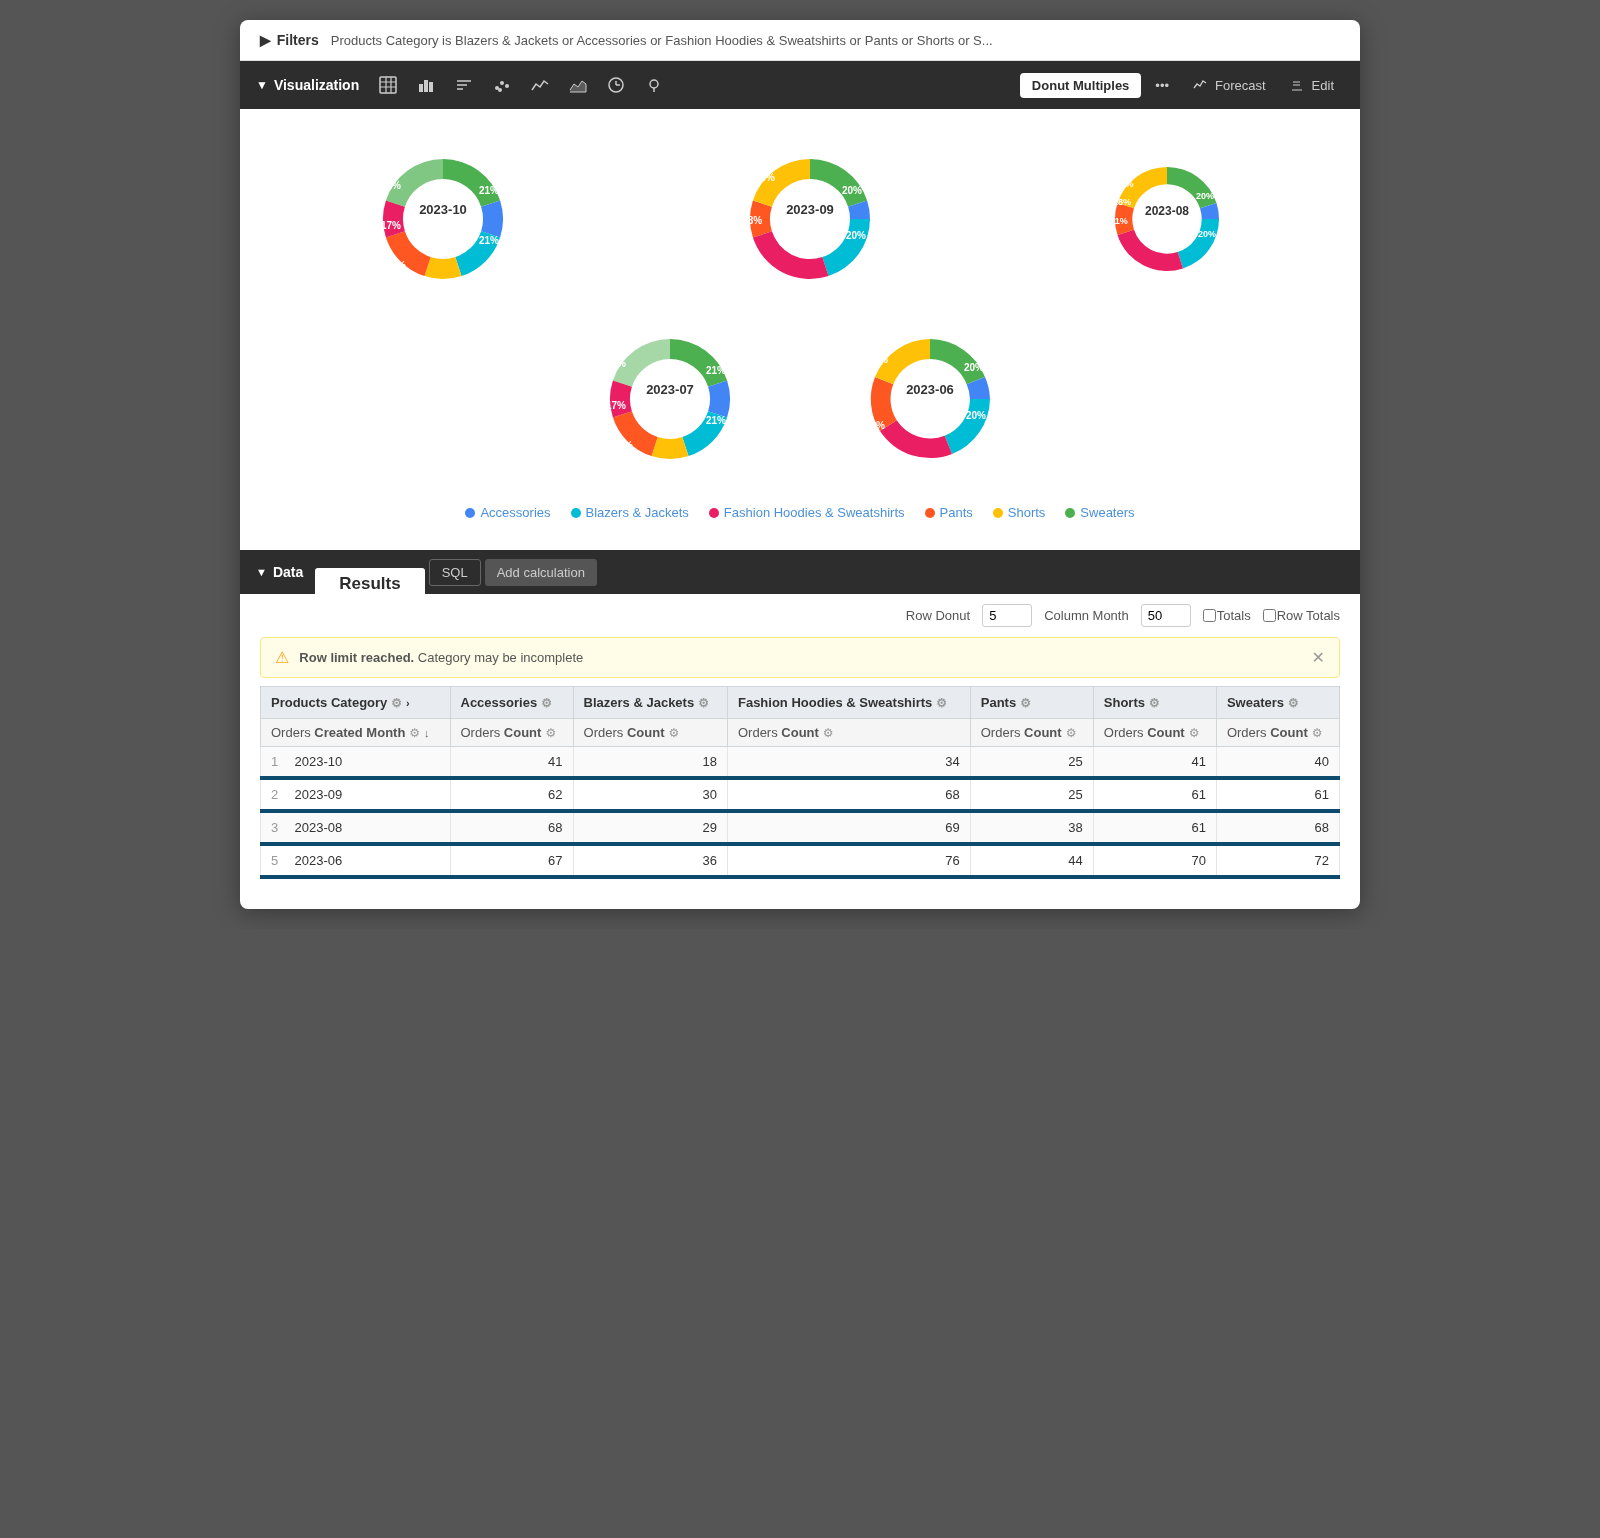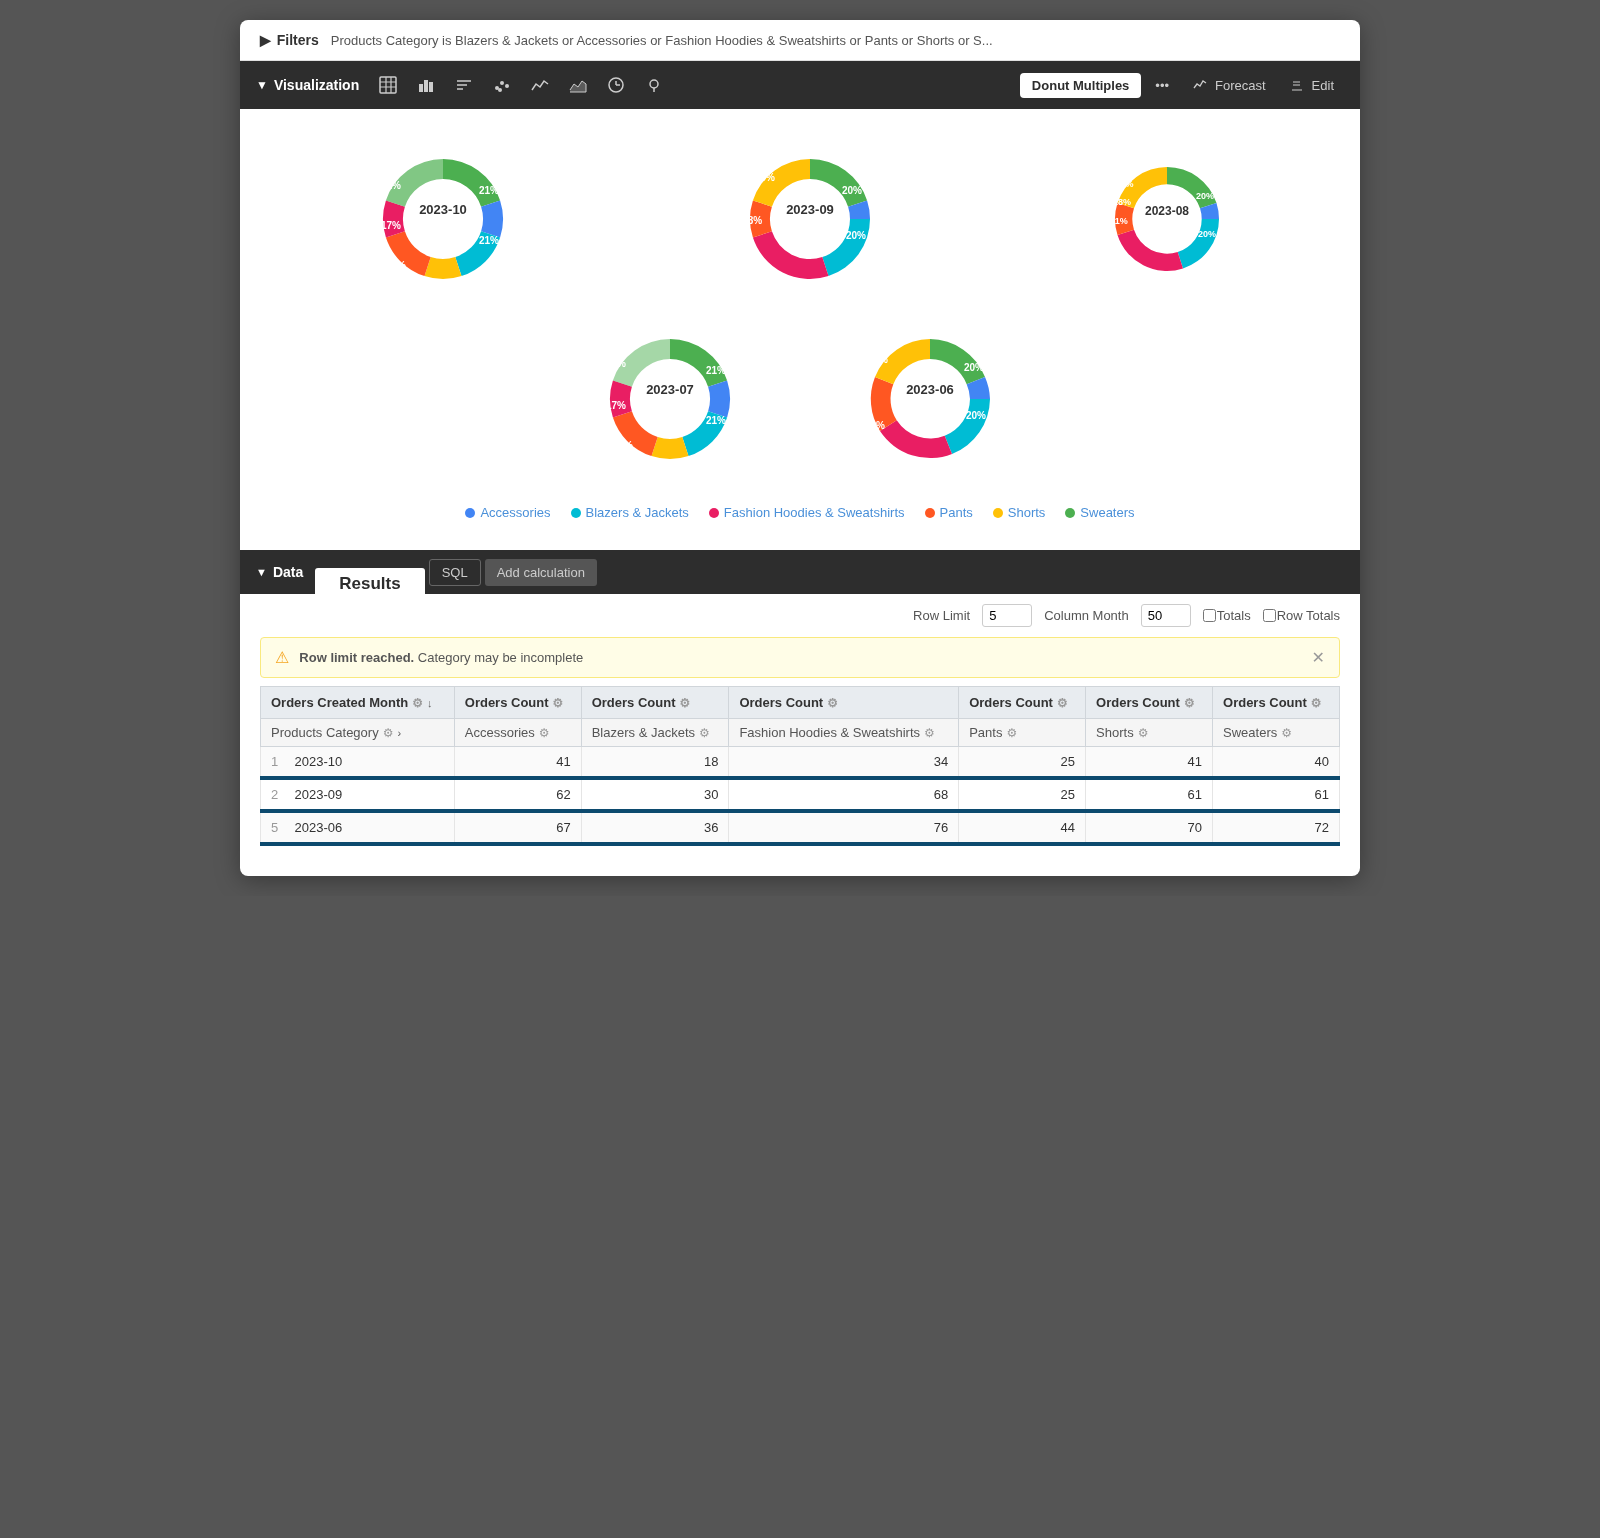--- a/index.html
+++ b/index.html
@@ -591,21 +591,21 @@
     </button>
     <button class="data-tab-sql">
       <span>SQL</span>
     </button>
     <button class="data-tab-calc">
       <span>Add calculation</span>
     </button>
   </div>
 
   <div class="results-controls">
-    <label>Row Limit</label>
+    <label>Row Donut</label>
     <input type="text" value="5" style="">
     <label>Column Month</label>
     <input type="text" value="50" style="">
     <div class="checkbox-group">
       <input type="checkbox" id="totals-cb" style="">
       <label for="totals-cb">Totals</label>
     </div>
     <div class="checkbox-group">
       <input type="checkbox" id="row-totals-cb" style="">
       <label for="row-totals-cb">Row Totals</label>
@@ -620,103 +620,103 @@
     </span>
     <button class="close-btn">✕</button>
   </div>
 
   <div class="table-container">
     <table>
       <thead>
         <tr>
           <th>
             <div class="col-header-inner">
-              <span>Orders <strong>Created Month</strong></span>
-              <span class="gear-icon">⚙</span>
-              <span class="sort-icon">↓</span>
-            </div>
-          </th>
-          <th>
-            <div class="col-header-inner">
-              <span>Orders <strong>Count</strong></span>
-              <span class="gear-icon">⚙</span>
-            </div>
-          </th>
-          <th>
-            <div class="col-header-inner">
-              <span>Orders <strong>Count</strong></span>
-              <span class="gear-icon">⚙</span>
-            </div>
-          </th>
-          <th>
-            <div class="col-header-inner">
-              <span>Orders <strong>Count</strong></span>
-              <span class="gear-icon">⚙</span>
-            </div>
-          </th>
-          <th>
-            <div class="col-header-inner">
-              <span>Orders <strong>Count</strong></span>
-              <span class="gear-icon">⚙</span>
-            </div>
-          </th>
-          <th>
-            <div class="col-header-inner">
-              <span>Orders <strong>Count</strong></span>
-              <span class="gear-icon">⚙</span>
-            </div>
-          </th>
-          <th>
-            <div class="col-header-inner">
-              <span>Orders <strong>Count</strong></span>
+              <span>Products Category</span>
+              <span class="gear-icon">⚙</span>
+              <span class="chevron-right">›</span>
+            </div>
+          </th>
+          <th>
+            <div class="col-header-inner">
+              <span>Accessories</span>
+              <span class="gear-icon">⚙</span>
+            </div>
+          </th>
+          <th>
+            <div class="col-header-inner">
+              <span>Blazers &amp; Jackets</span>
+              <span class="gear-icon">⚙</span>
+            </div>
+          </th>
+          <th>
+            <div class="col-header-inner">
+              <span>Fashion Hoodies &amp; Sweatshirts</span>
+              <span class="gear-icon">⚙</span>
+            </div>
+          </th>
+          <th>
+            <div class="col-header-inner">
+              <span>Pants</span>
+              <span class="gear-icon">⚙</span>
+            </div>
+          </th>
+          <th>
+            <div class="col-header-inner">
+              <span>Shorts</span>
+              <span class="gear-icon">⚙</span>
+            </div>
+          </th>
+          <th>
+            <div class="col-header-inner">
+              <span>Sweaters</span>
               <span class="gear-icon">⚙</span>
             </div>
           </th>
         </tr>
         <tr>
           <th>
             <div class="col-header-inner">
-              <span>Products Category</span>
-              <span class="gear-icon">⚙</span>
-              <span class="chevron-right">›</span>
-            </div>
-          </th>
-          <th>
-            <div class="col-header-inner">
-              <span>Accessories</span>
-              <span class="gear-icon">⚙</span>
-            </div>
-          </th>
-          <th>
-            <div class="col-header-inner">
-              <span>Blazers &amp; Jackets</span>
-              <span class="gear-icon">⚙</span>
-            </div>
-          </th>
-          <th>
-            <div class="col-header-inner">
-              <span>Fashion Hoodies &amp; Sweatshirts</span>
-              <span class="gear-icon">⚙</span>
-            </div>
-          </th>
-          <th>
-            <div class="col-header-inner">
-              <span>Pants</span>
-              <span class="gear-icon">⚙</span>
-            </div>
-          </th>
-          <th>
-            <div class="col-header-inner">
-              <span>Shorts</span>
-              <span class="gear-icon">⚙</span>
-            </div>
-          </th>
-          <th>
-            <div class="col-header-inner">
-              <span>Sweaters</span>
+              <span>Orders <strong>Created Month</strong></span>
+              <span class="gear-icon">⚙</span>
+              <span class="sort-icon">↓</span>
+            </div>
+          </th>
+          <th>
+            <div class="col-header-inner">
+              <span>Orders <strong>Count</strong></span>
+              <span class="gear-icon">⚙</span>
+            </div>
+          </th>
+          <th>
+            <div class="col-header-inner">
+              <span>Orders <strong>Count</strong></span>
+              <span class="gear-icon">⚙</span>
+            </div>
+          </th>
+          <th>
+            <div class="col-header-inner">
+              <span>Orders <strong>Count</strong></span>
+              <span class="gear-icon">⚙</span>
+            </div>
+          </th>
+          <th>
+            <div class="col-header-inner">
+              <span>Orders <strong>Count</strong></span>
+              <span class="gear-icon">⚙</span>
+            </div>
+          </th>
+          <th>
+            <div class="col-header-inner">
+              <span>Orders <strong>Count</strong></span>
+              <span class="gear-icon">⚙</span>
+            </div>
+          </th>
+          <th>
+            <div class="col-header-inner">
+              <span>Orders <strong>Count</strong></span>
               <span class="gear-icon">⚙</span>
             </div>
           </th>
         </tr>
       </thead>
       <tbody id="table-body">
       <tr>
       <td><span class="row-num">1</span> 2023-10</td>
       <td>41</td>
       <td>18</td>
@@ -728,20 +728,29 @@
           <tr>
       <td><span class="row-num">2</span> 2023-09</td>
       <td>62</td>
       <td>30</td>
       <td>68</td>
       <td>25</td>
       <td>61</td>
       <td>61</td>
     </tr>
           <tr>
+      <td><span class="row-num">3</span> 2023-08</td>
+      <td>68</td>
+      <td>29</td>
+      <td>69</td>
+      <td>38</td>
+      <td>61</td>
+      <td>68</td>
+    </tr>
+          <tr>
       <td><span class="row-num">5</span> 2023-06</td>
       <td>67</td>
       <td>36</td>
       <td>76</td>
       <td>44</td>
       <td>70</td>
       <td>72</td>
     </tr>
         </tbody>
     </table>

